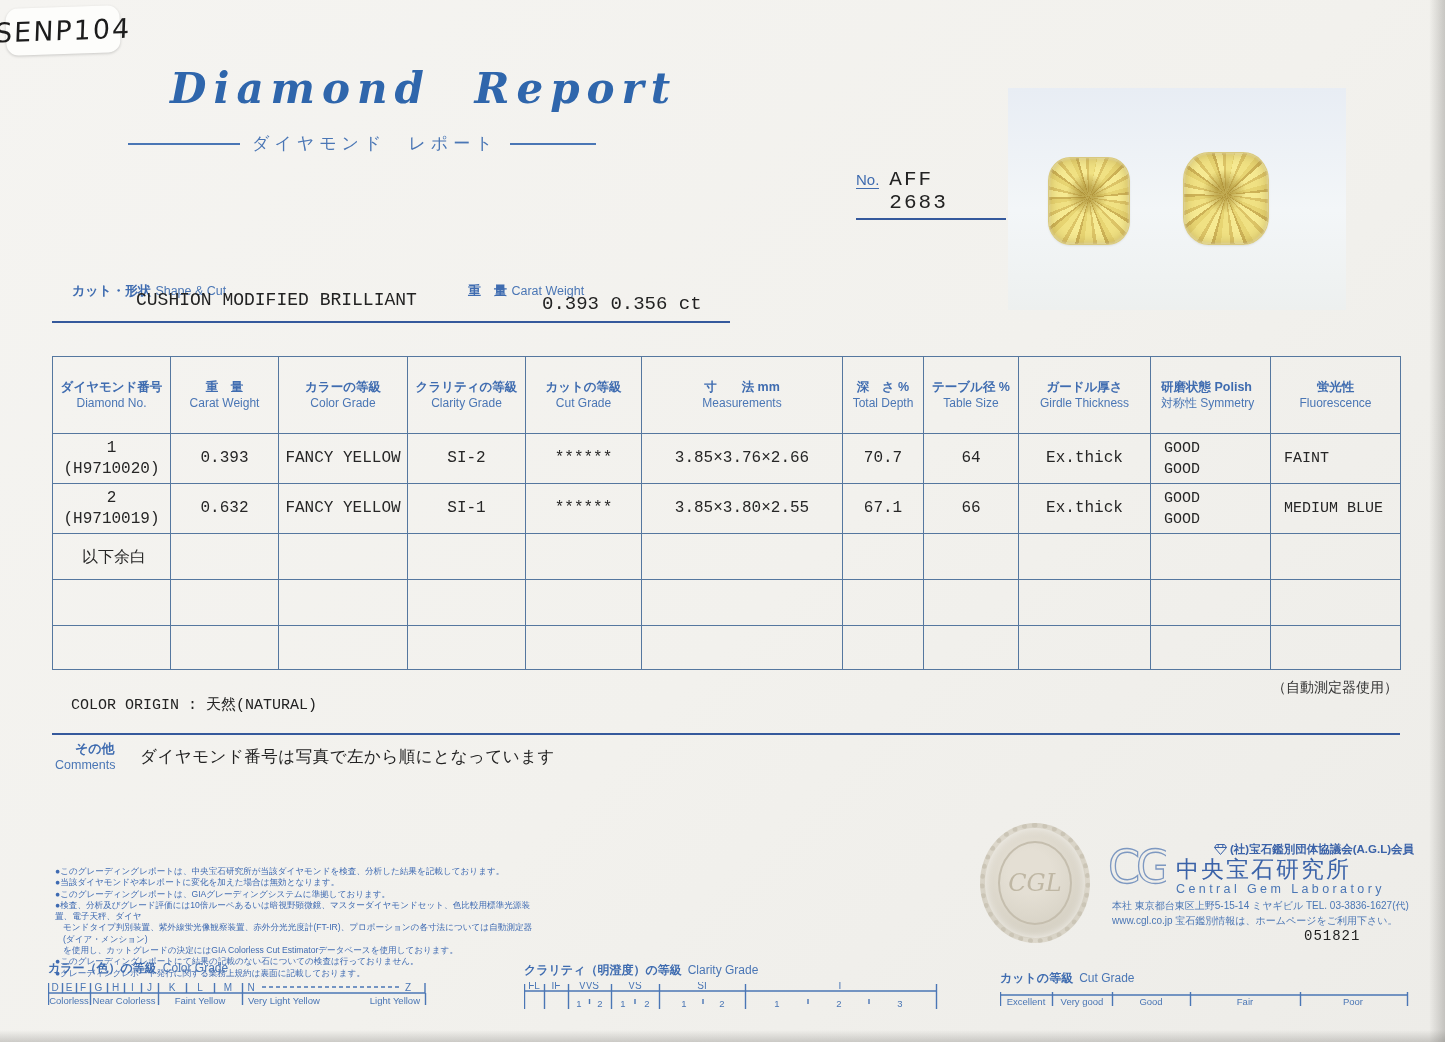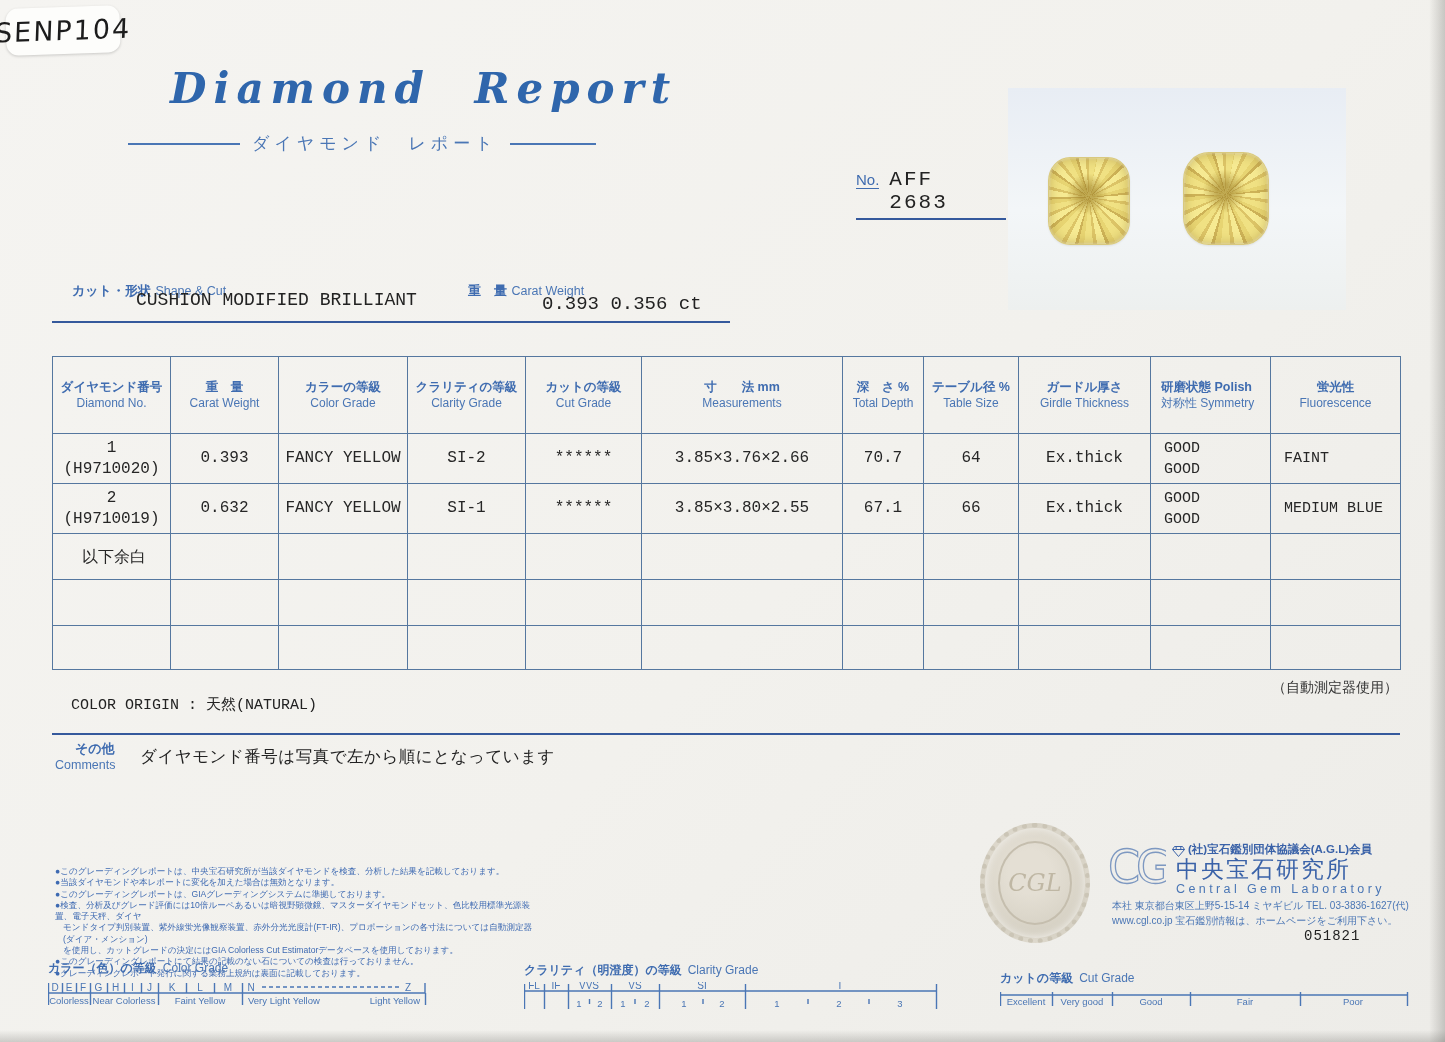--- a/index.html
+++ b/index.html
@@ -72,21 +72,21 @@
   #disclaimer{left:55px;top:866px;width:486px;color:#3e6ab2;font-size:8.6px;line-height:11.3px;}
   #disclaimer .cont{padding-left:8px;}
   
   #seal{left:980px;top:823px;width:100px;height:110px;border-radius:50%;
         background:radial-gradient(circle at 45% 40%,#e4dfd4 25%,#d6d1c4 70%,#dcd7cb 100%);
         border:5px dotted #cbc5b6;box-shadow:inset 0 0 10px rgba(255,255,255,.7);}
   #seal .ring{position:absolute;inset:13px;border:2px solid #c5beae;border-radius:50%;
         display:flex;align-items:center;justify-content:center;}
   #seal .ring span{font-family:"DejaVu Serif",serif;font-style:italic;font-size:24px;color:#bfb7a4;}
   #cgl-mark{left:1108px;top:839px;}
-  #lab-member{left:1172px;top:842px;display:flex;align-items:flex-end;font-size:11.5px;font-weight:bold;
+  #lab-member{left:1214px;top:842px;display:flex;align-items:center;font-size:11.5px;font-weight:bold;
         color:#3a62a8;white-space:nowrap;}
   #lab-member svg{margin-right:3px;}
   #lab-name-jp{left:1176px;top:854px;font-size:23px;color:#3a62a8;letter-spacing:2px;white-space:nowrap;}
   #lab-name-en{left:1176px;top:882px;font-size:12.5px;color:#4a76b5;letter-spacing:3.4px;white-space:nowrap;}
   #lab-address{left:1112px;top:898px;font-size:10px;color:#4a76b5;line-height:15px;width:260px;white-space:nowrap;}
   #lab-serial{left:1304px;top:928px;font-family:"Liberation Mono",monospace;font-size:14px;color:#222;letter-spacing:1px;}
   
   .scale-label{display:flex;align-items:baseline;white-space:nowrap;}
   .scale-label .jp{font-size:12px;font-weight:bold;color:#3f6cb0;margin-right:6px;}
   .scale-label .en{font-size:12px;color:#4a76b5;}

